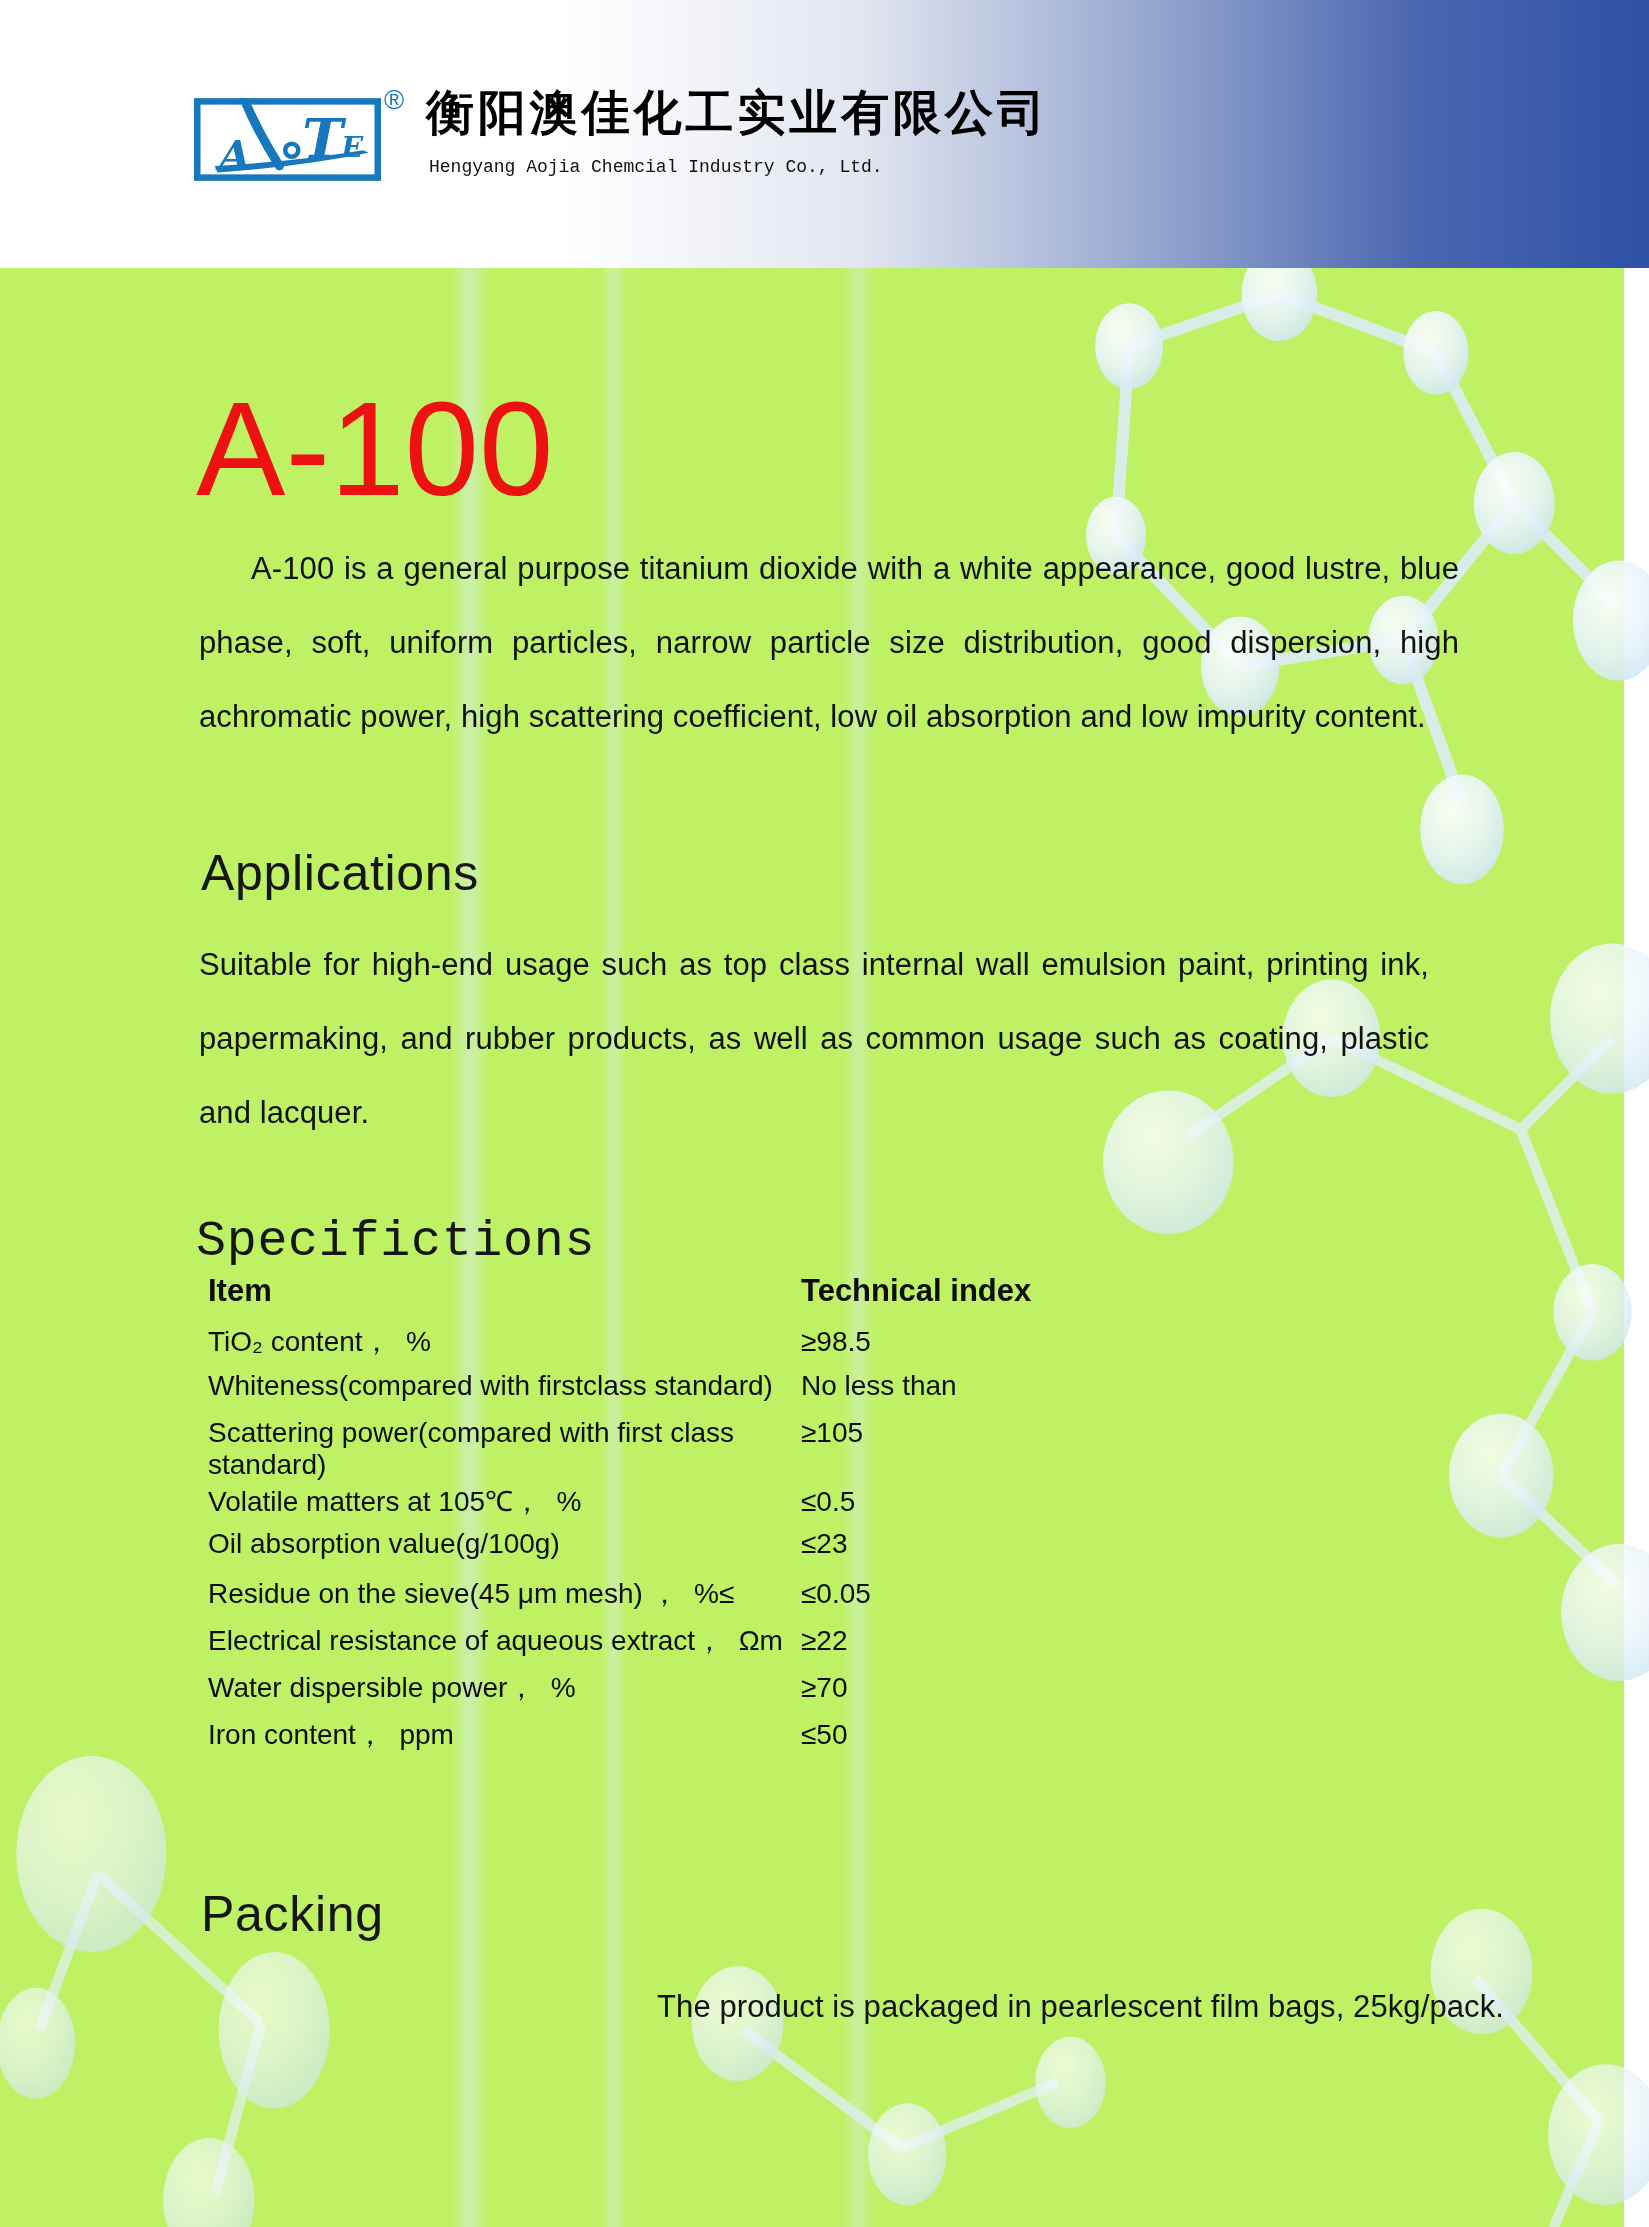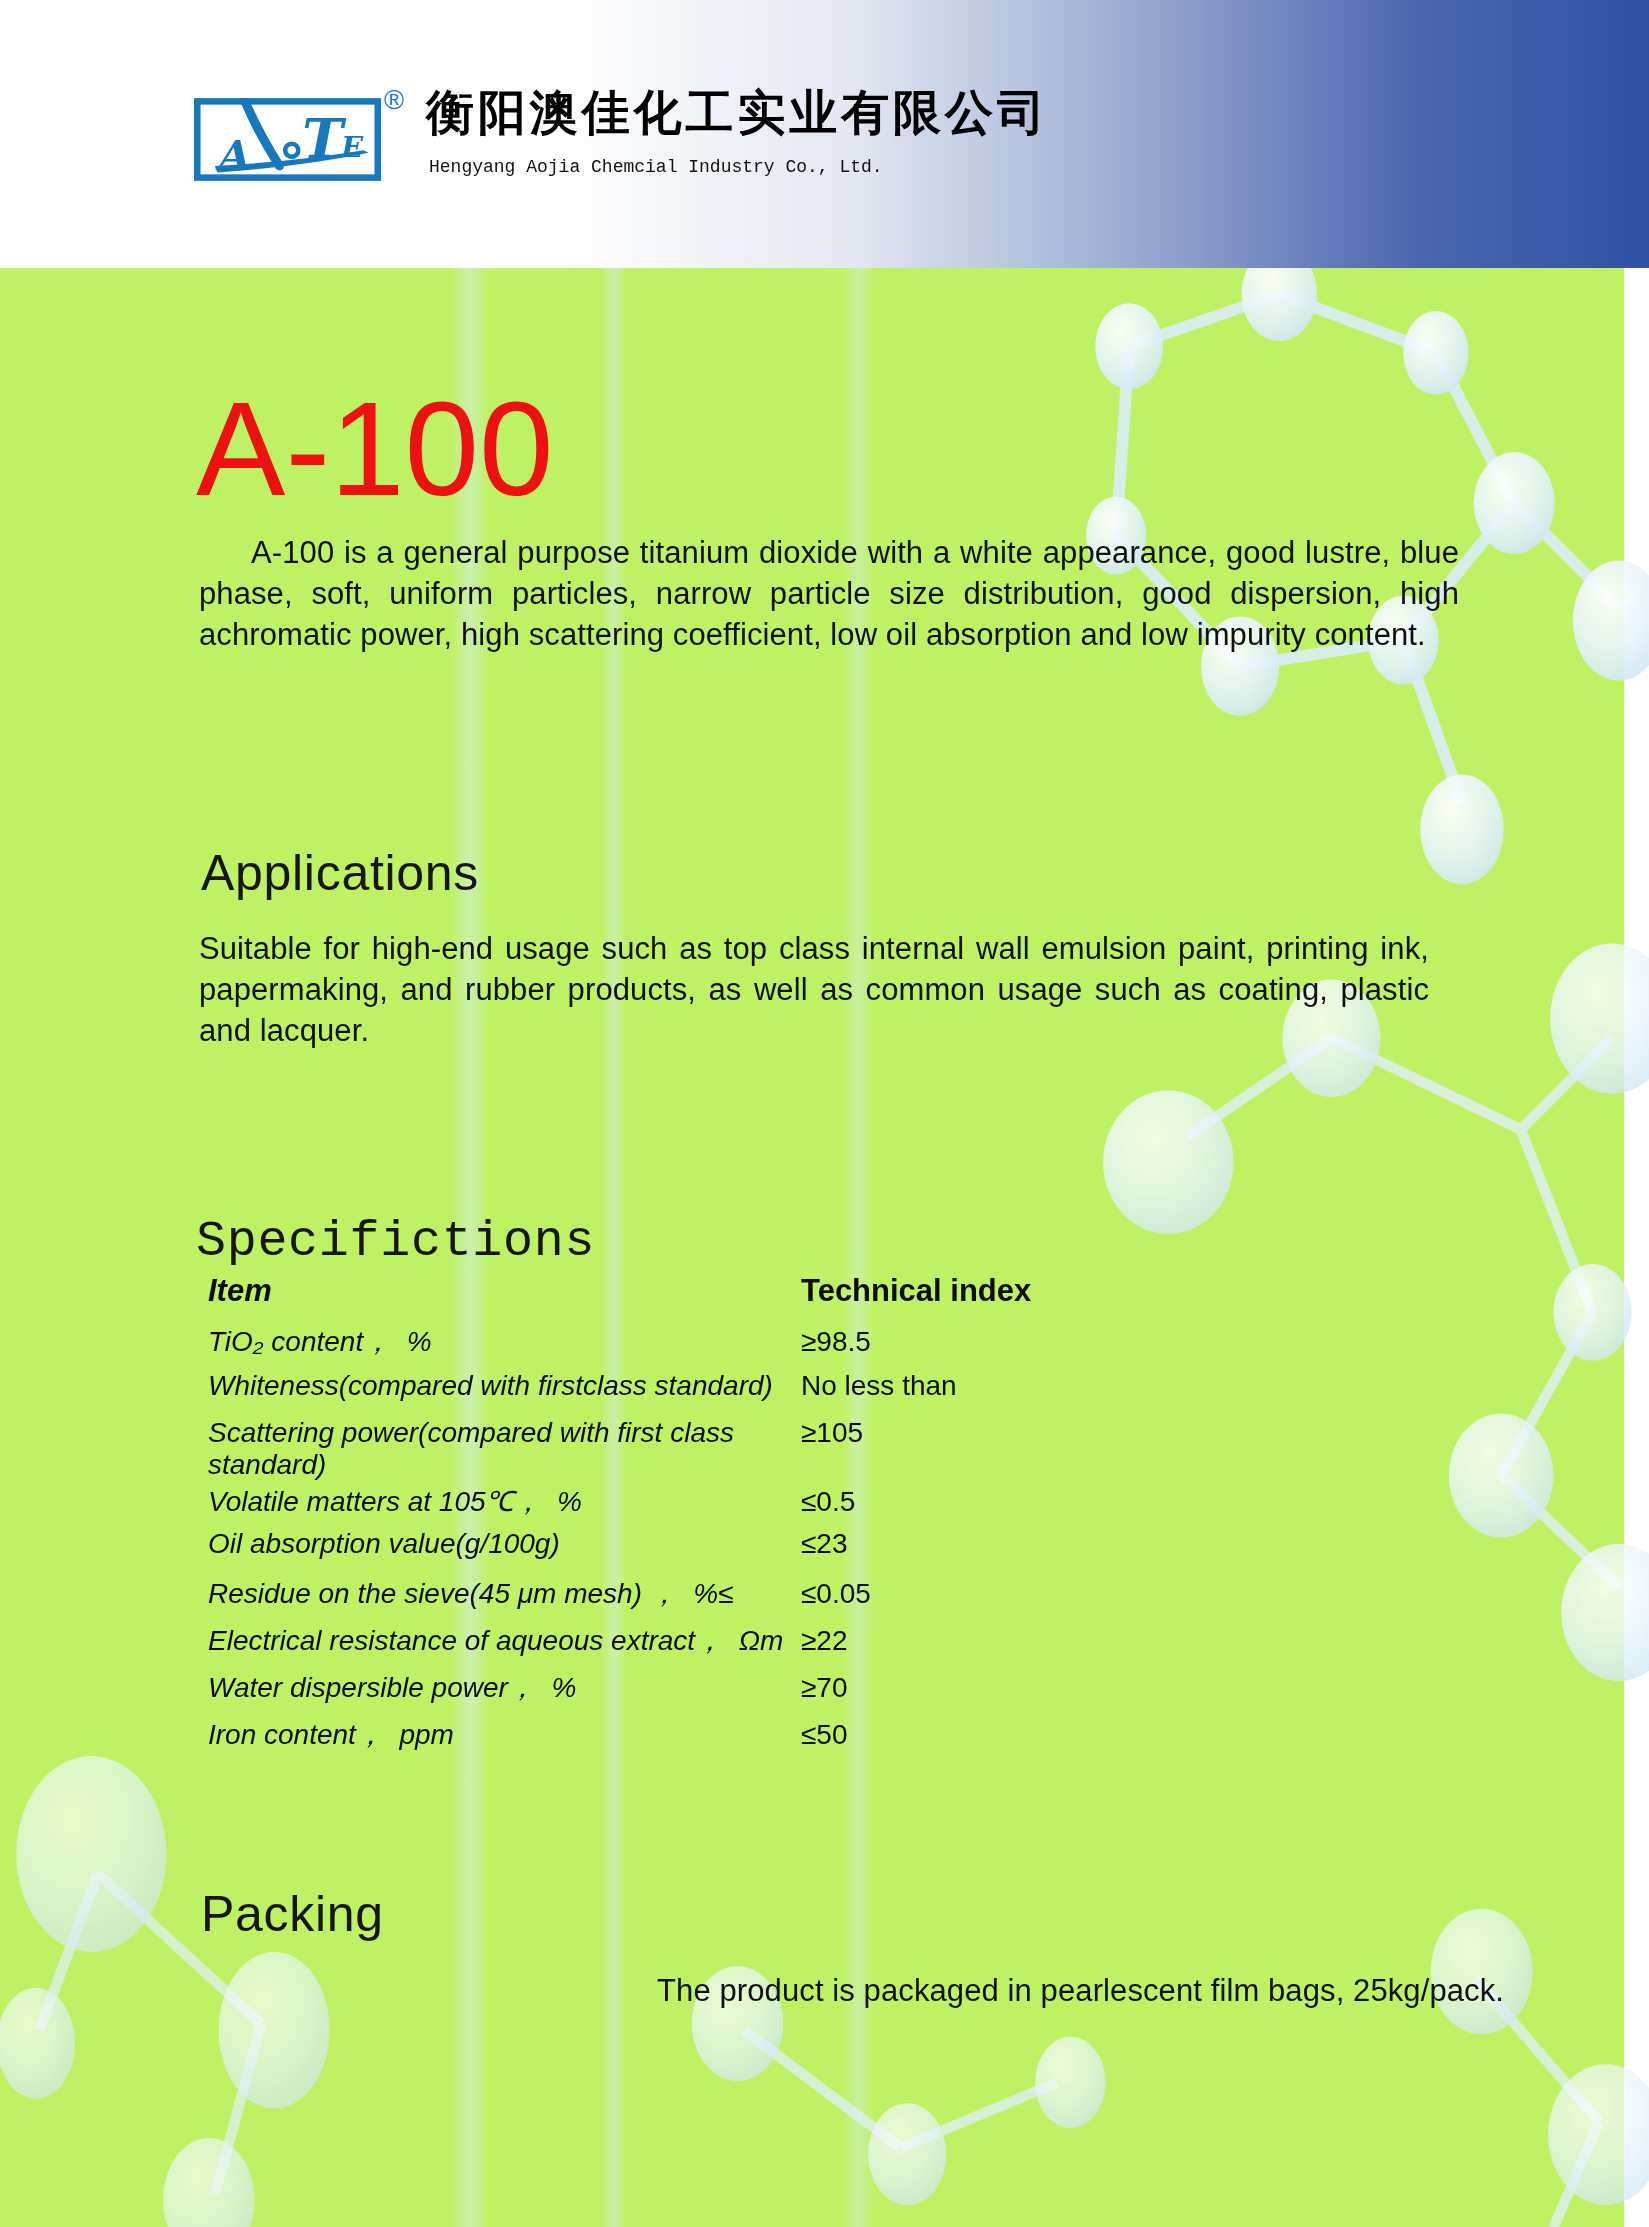--- a/index.html
+++ b/index.html
@@ -77,21 +77,21 @@
     line-height: 1;
     color: #ee1111;
     letter-spacing: 0px;
     white-space: nowrap;
   }
 
   .para {
     position: absolute;
     color: #111111;
     font-size: 31px;
-    line-height: 41px;
+    line-height: 74px;
     text-align: justify;
     letter-spacing: 0.1px;
   }
   .intro-para {
     left: 199px; top: 264px;
     width: 1260px;
     text-indent: 52px;
   }
   .apps-para {
     left: 199px; top: 660px;
@@ -133,21 +133,21 @@
     font-weight: 700;
     color: #0d0d0d;
     height: 50px;
   }
   .spec-table td {
     font-size: 28px;
     color: #0d0d0d;
     height: 47px;
     margin-top: 11px;
   }
-  .col-item  { width: 593px; font-style: italic; }
+  .col-item  { width: 593px; }
   .col-index { width: 365px; }
 
   .txt { white-space: inherit; }
 </style>
 </head>
 <body>
 
 <div class="page">
 
   <div class="header">

